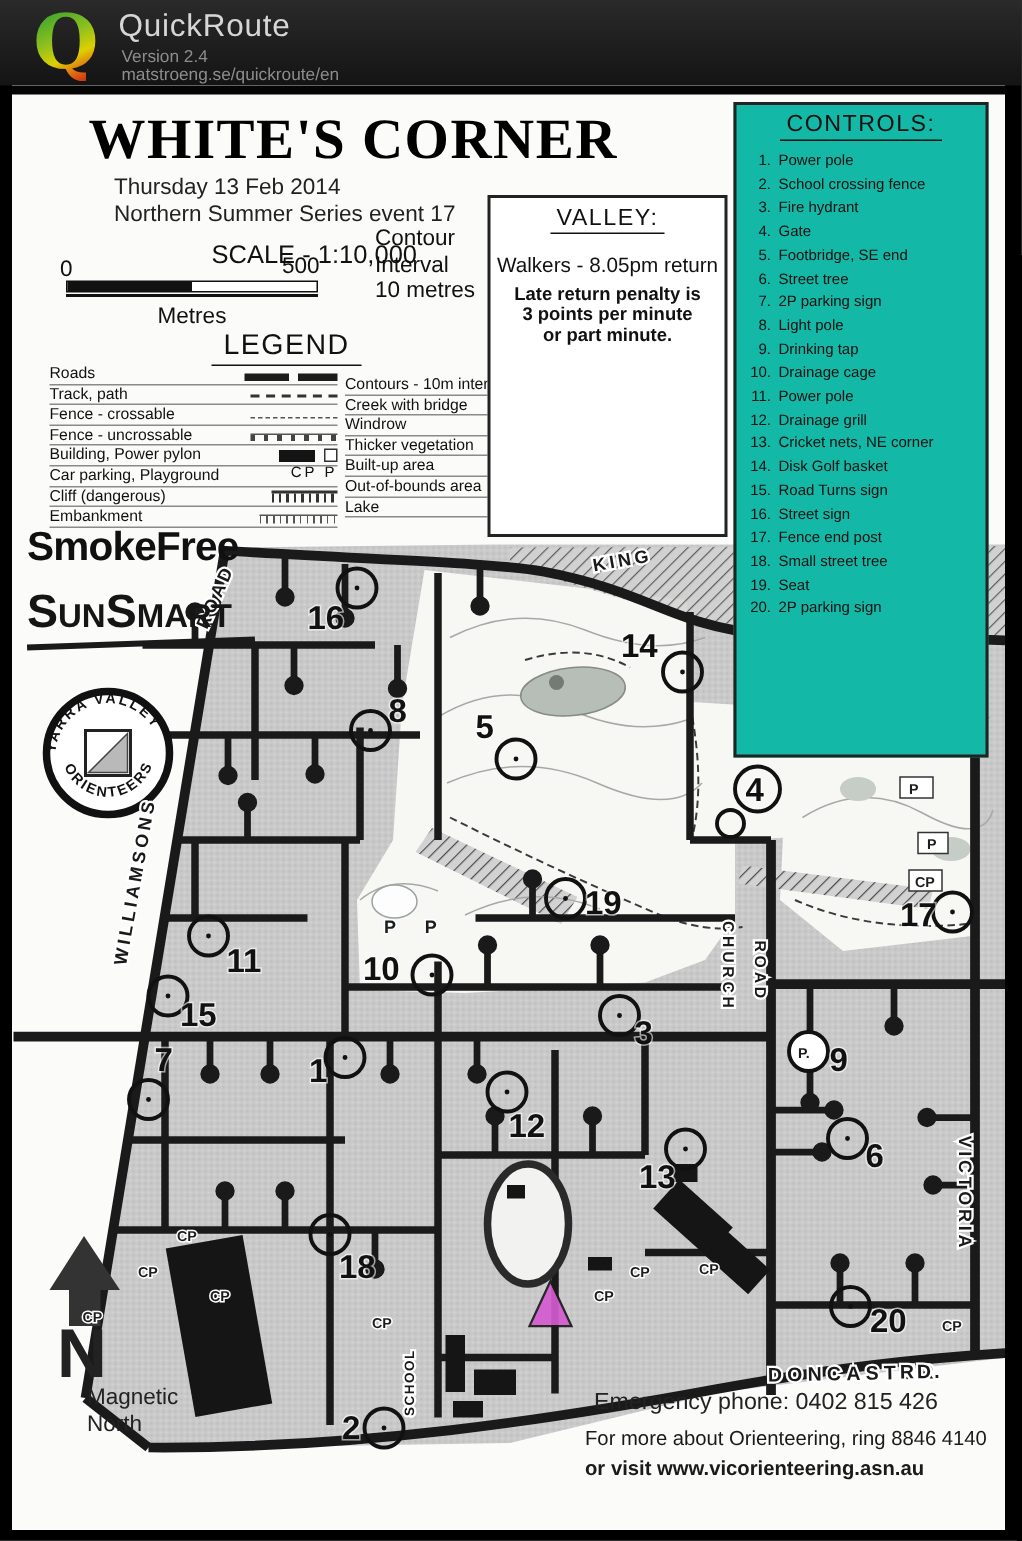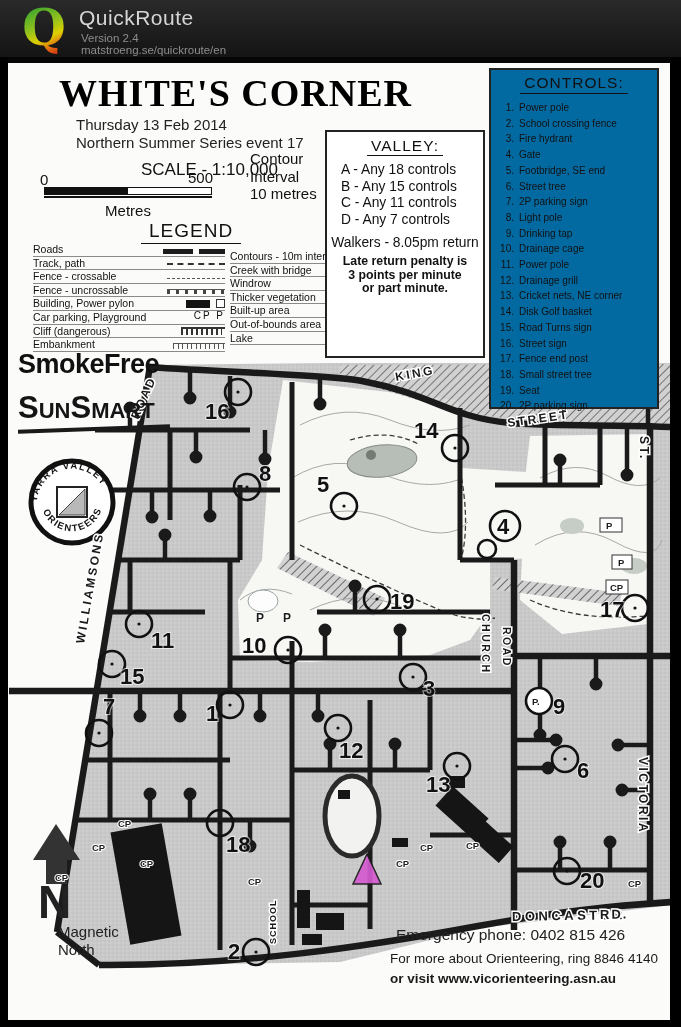--- a/index.html
+++ b/index.html
@@ -63,21 +63,21 @@
   
   .courses-box{left:317px;top:73px;width:160px;height:228px;border:2px solid #222;background:#fff;
     font-size:13.8px;line-height:16.4px;padding:6px 4px;box-sizing:border-box;text-align:center;}
   .box-title{display:inline-block;border-bottom:1.5px solid #111;font-size:15.5px;
     letter-spacing:1px;margin-bottom:6px;padding:0 4px 1px 4px;}
   .courses-box ul,.controls-box ol{margin:0;padding:0;list-style:none;}
   .courses-box .cline{text-align:left;padding-left:10px;}
   .walkers{margin-top:7px;}
   .pts{white-space:pre;}
   .penalty{margin-top:4px;font-weight:bold;font-size:12.3px;line-height:13.5px;}
-  .controls-box{left:481px;top:11px;width:170px;height:341px;border:2px solid #222;background:#0369a1;
+  .controls-box{left:481px;top:11px;width:170px;height:437px;border:2px solid #222;background:#14b8a6;
     padding:4px 2px;box-sizing:border-box;text-align:center;}
   .controls-box ol{counter-reset:c;text-align:left;font-size:10px;line-height:15.7px;}
   .controls-box li::before{counter-increment:c;content:counter(c) ".";
     display:inline-block;width:21px;text-align:right;margin-right:5px;}
   
   .smokefree{left:10px;top:292px;font-size:27px;font-weight:800;letter-spacing:-.5px;color:#101010;}
   .sunsmart{left:10px;top:333px;}
   .sunsmart .word{font-variant:small-caps;font-weight:800;font-size:31px;letter-spacing:0;color:#151515;}
   .swoosh{width:152px;height:4px;background:#1a1a1a;transform:rotate(-2deg);margin-top:1px;}
   
@@ -519,26 +519,20 @@
           <span class="sym s-oob"></span>
         </div>
       <div class="row">
           <span class="lab">Lake</span>
           <span class="sym s-lake"></span>
         </div>
     </div>
 
     <div class="ov courses-box">
       <span class="box-title">VALLEY:</span>
-      <ul>
-        <li class="cline">A - Any 18 controls</li>
-        <li class="cline">B - Any 15 controls</li>
-        <li class="cline">C - Any 11 controls</li>
-        <li class="cline">D - Any  7 controls</li>
-      </ul>
       <div class="walkers">Walkers - 8.05pm return</div>
       <div class="penalty">
         <div>Late return penalty is</div>
         <div>3 points per minute</div>
         <div>or part minute.</div>
       </div>
     </div>
 
     <div class="ov controls-box">
       <span class="box-title">CONTROLS:</span>

